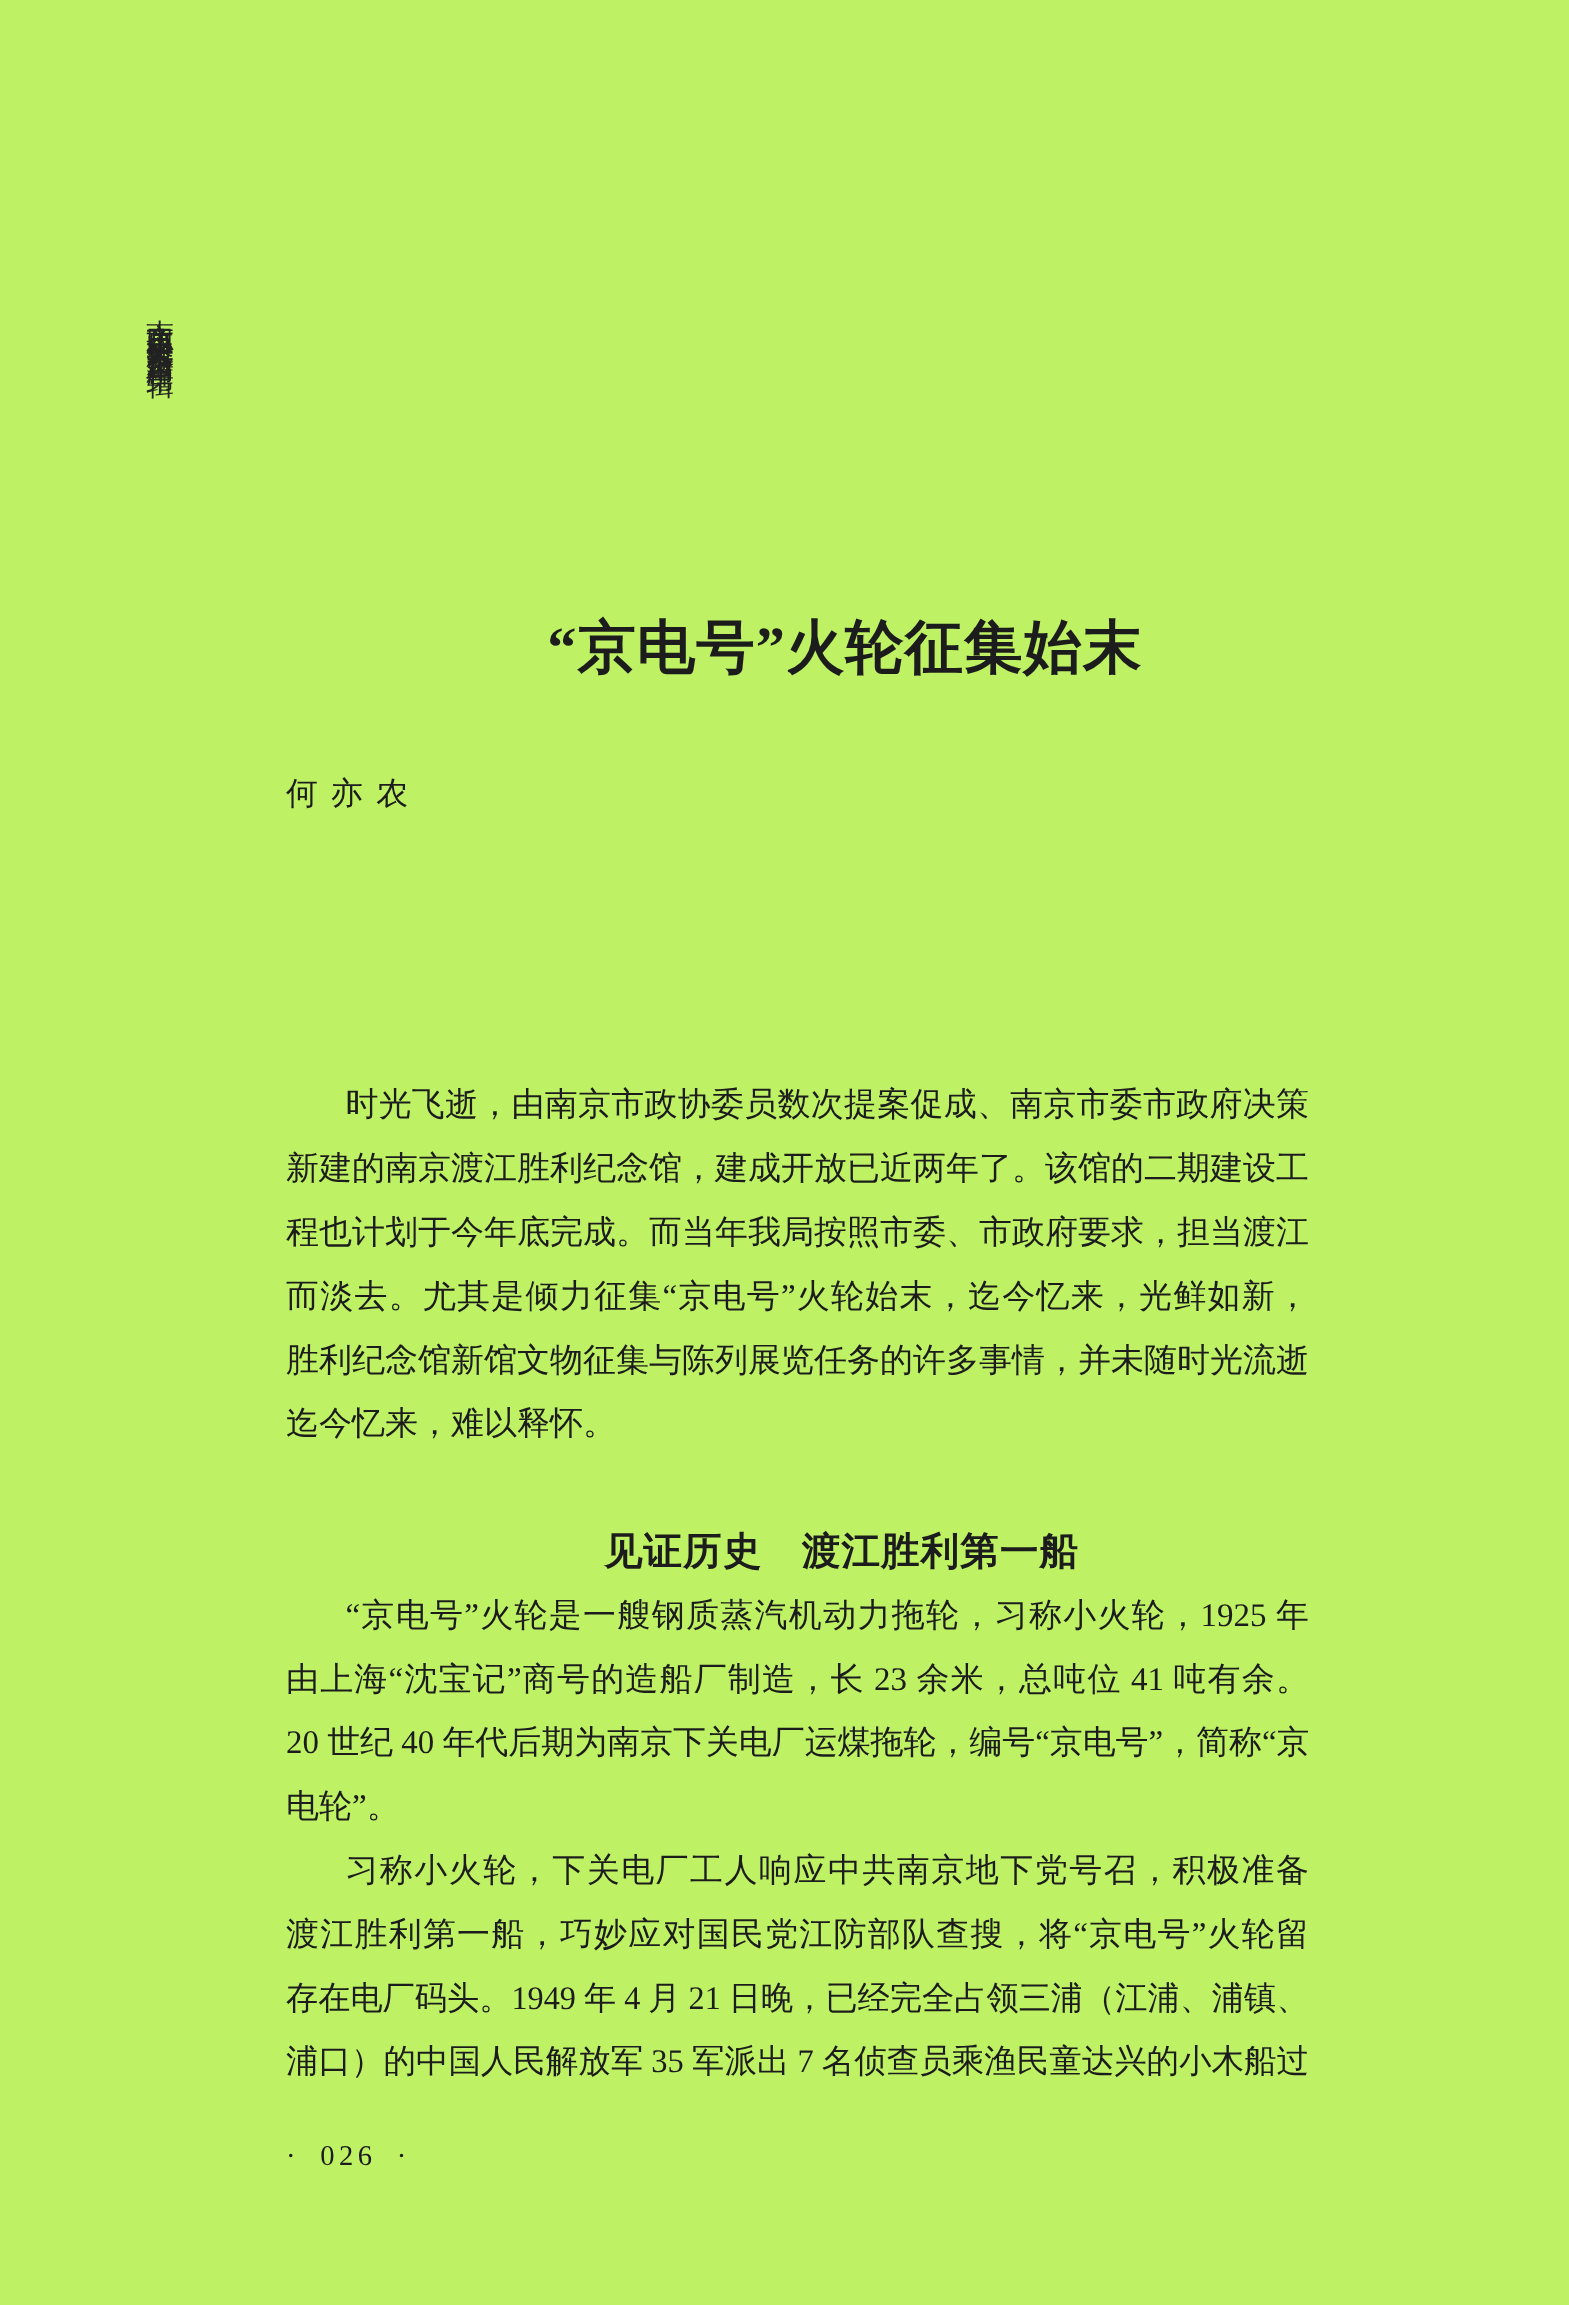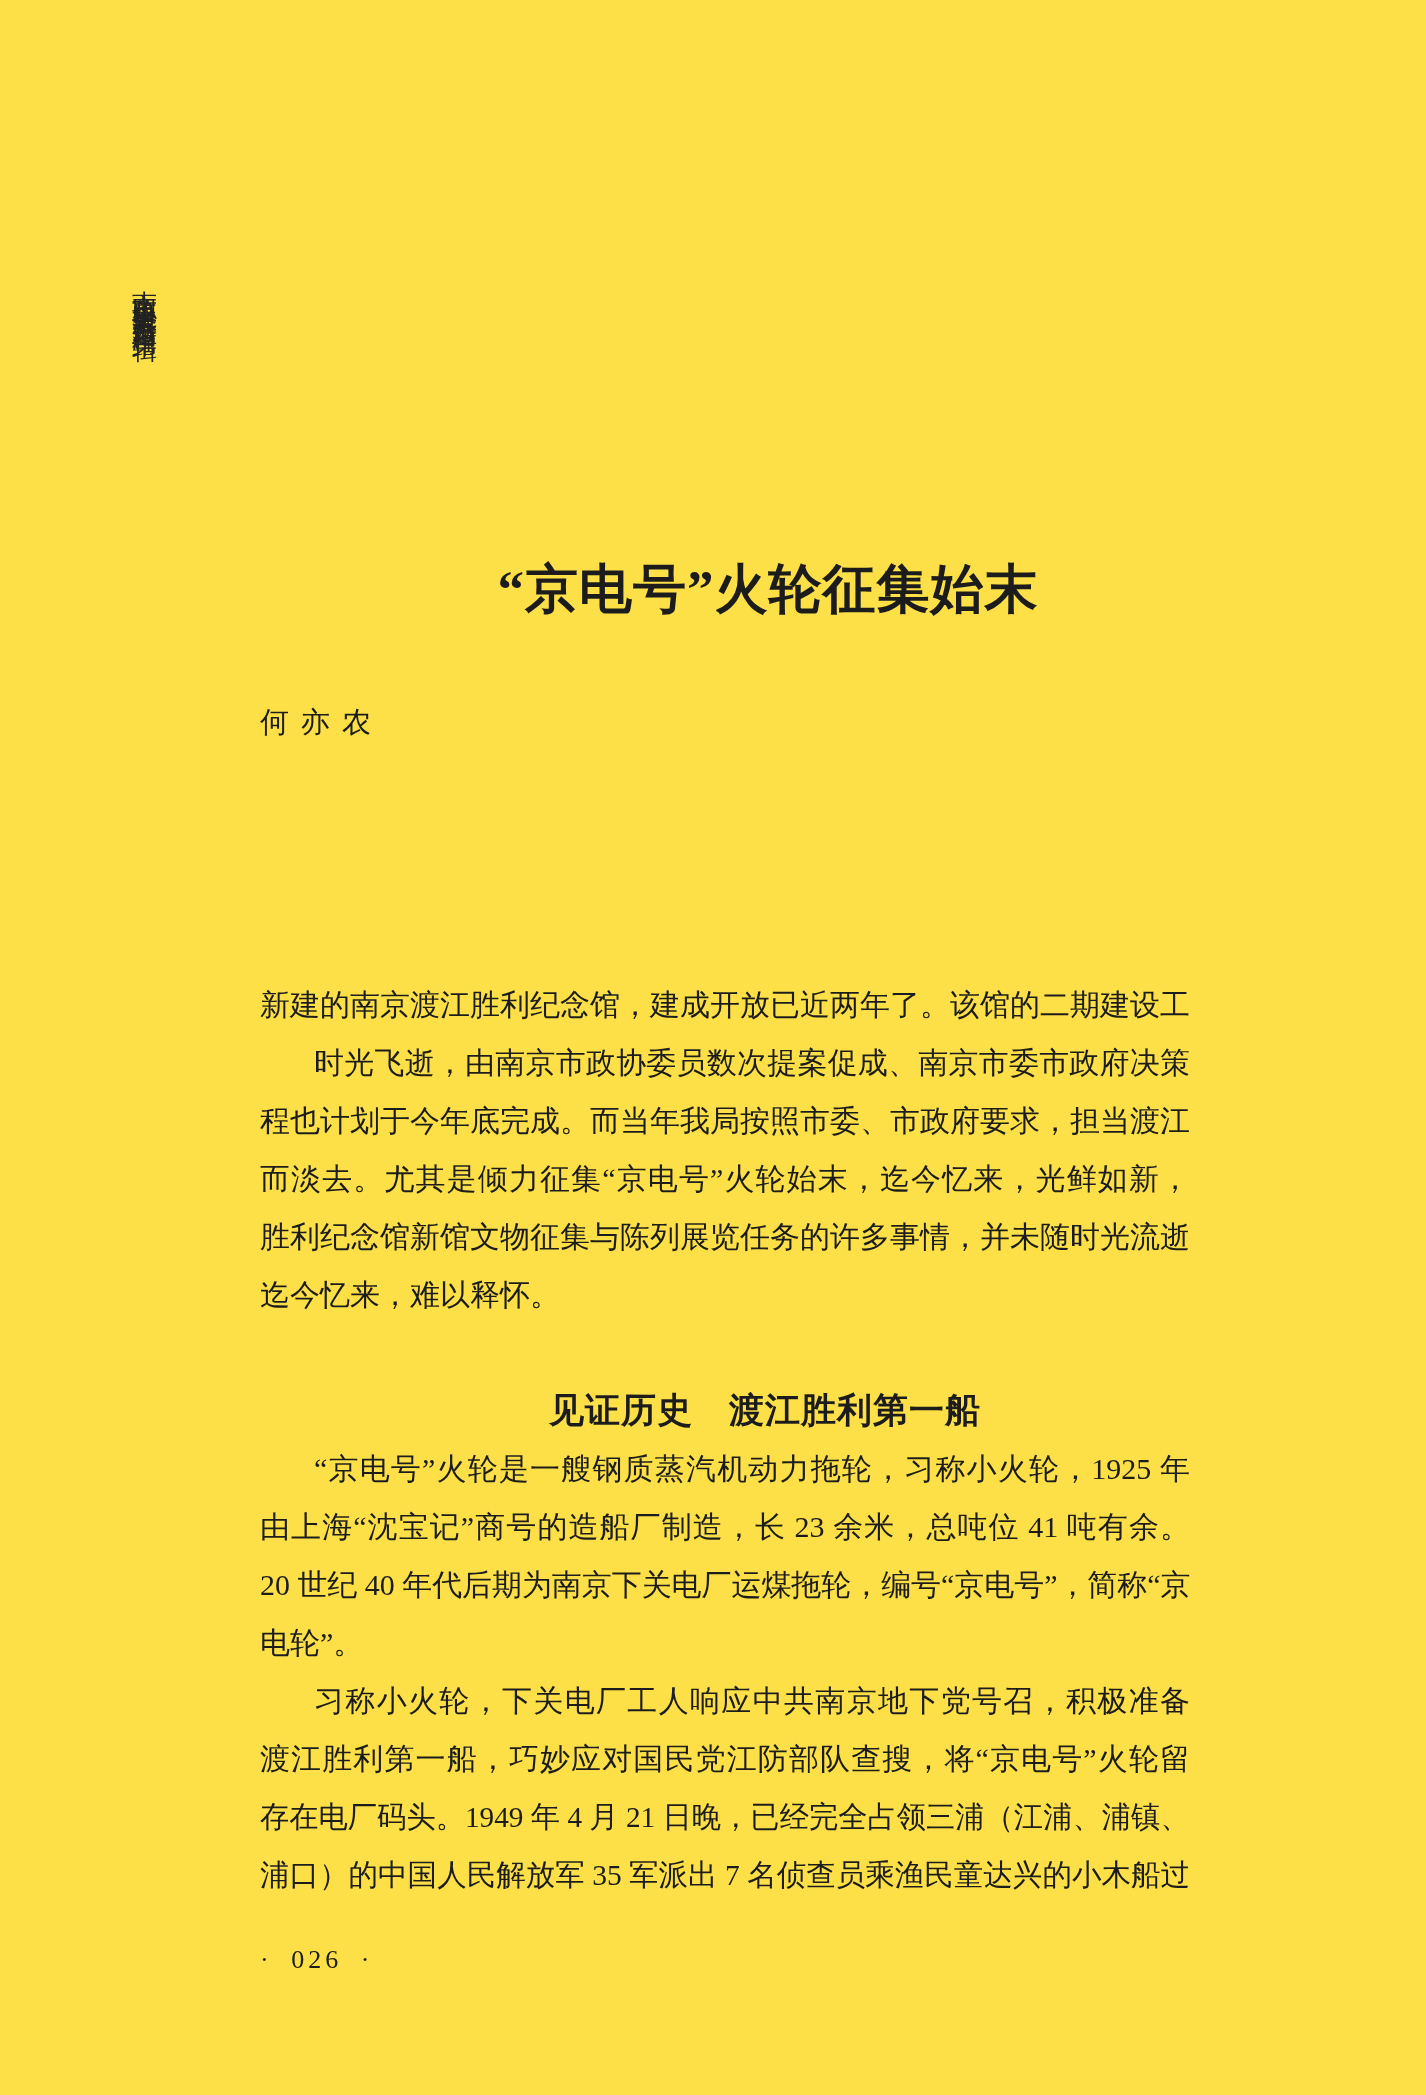--- a/index.html
+++ b/index.html
@@ -1,19 +1,19 @@
 <!DOCTYPE html>
 <html><head>
 <meta charset="utf-8">
 <style>
   html,body{margin:0;padding:0;background:#e8e8e8;}
   #page{
     position:relative;
     width:1426px;height:2095px;
-    background:#fde047;
+    background:#bef264;
     font-family:"Liberation Serif","DejaVu Serif",serif;
     color:#1c1c1c;
     overflow:hidden;
   }
   
   .spine{
     position:absolute;
     left:128px;top:270px;
     writing-mode:vertical-rl;
     font-size:25px;
@@ -93,22 +93,22 @@
 
   <div class="title-wrap">
     <div class="title">“京电号”火轮征集始末</div>
   </div>
 
   <div class="author-wrap">
     <div class="author">何亦农</div>
   </div>
 
   <div class="body-block">
+      <div class="bline line fill ind">时光飞逝，由南京市政协委员数次提案促成、南京市委市政府决策</div>
       <div class="bline line fill">新建的南京渡江胜利纪念馆，建成开放已近两年了。该馆的二期建设工</div>
-      <div class="bline line fill ind">时光飞逝，由南京市政协委员数次提案促成、南京市委市政府决策</div>
       <div class="bline line fill">程也计划于今年底完成。而当年我局按照市委、市政府要求，担当渡江</div>
       <div class="bline line fill">而淡去。尤其是倾力征集“京电号”火轮始末，迄今忆来，光鲜如新，</div>
       <div class="bline line fill">胜利纪念馆新馆文物征集与陈列展览任务的许多事情，并未随时光流逝</div>
       <div class="bline line">迄今忆来，难以释怀。</div>
       <div class="bline"></div>
       <div class="bline heading">见证历史　渡江胜利第一船</div>
       <div class="bline line fill ind">“京电号”火轮是一艘钢质蒸汽机动力拖轮，习称小火轮，1925 年</div>
       <div class="bline line fill">由上海“沈宝记”商号的造船厂制造，长 23 余米，总吨位 41 吨有余。</div>
       <div class="bline line fill" style="transform-origin: left center; transform: scaleX(0.997854);">20 世纪 40 年代后期为南京下关电厂运煤拖轮，编号“京电号”，简称“京</div>
       <div class="bline line">电轮”。</div>

